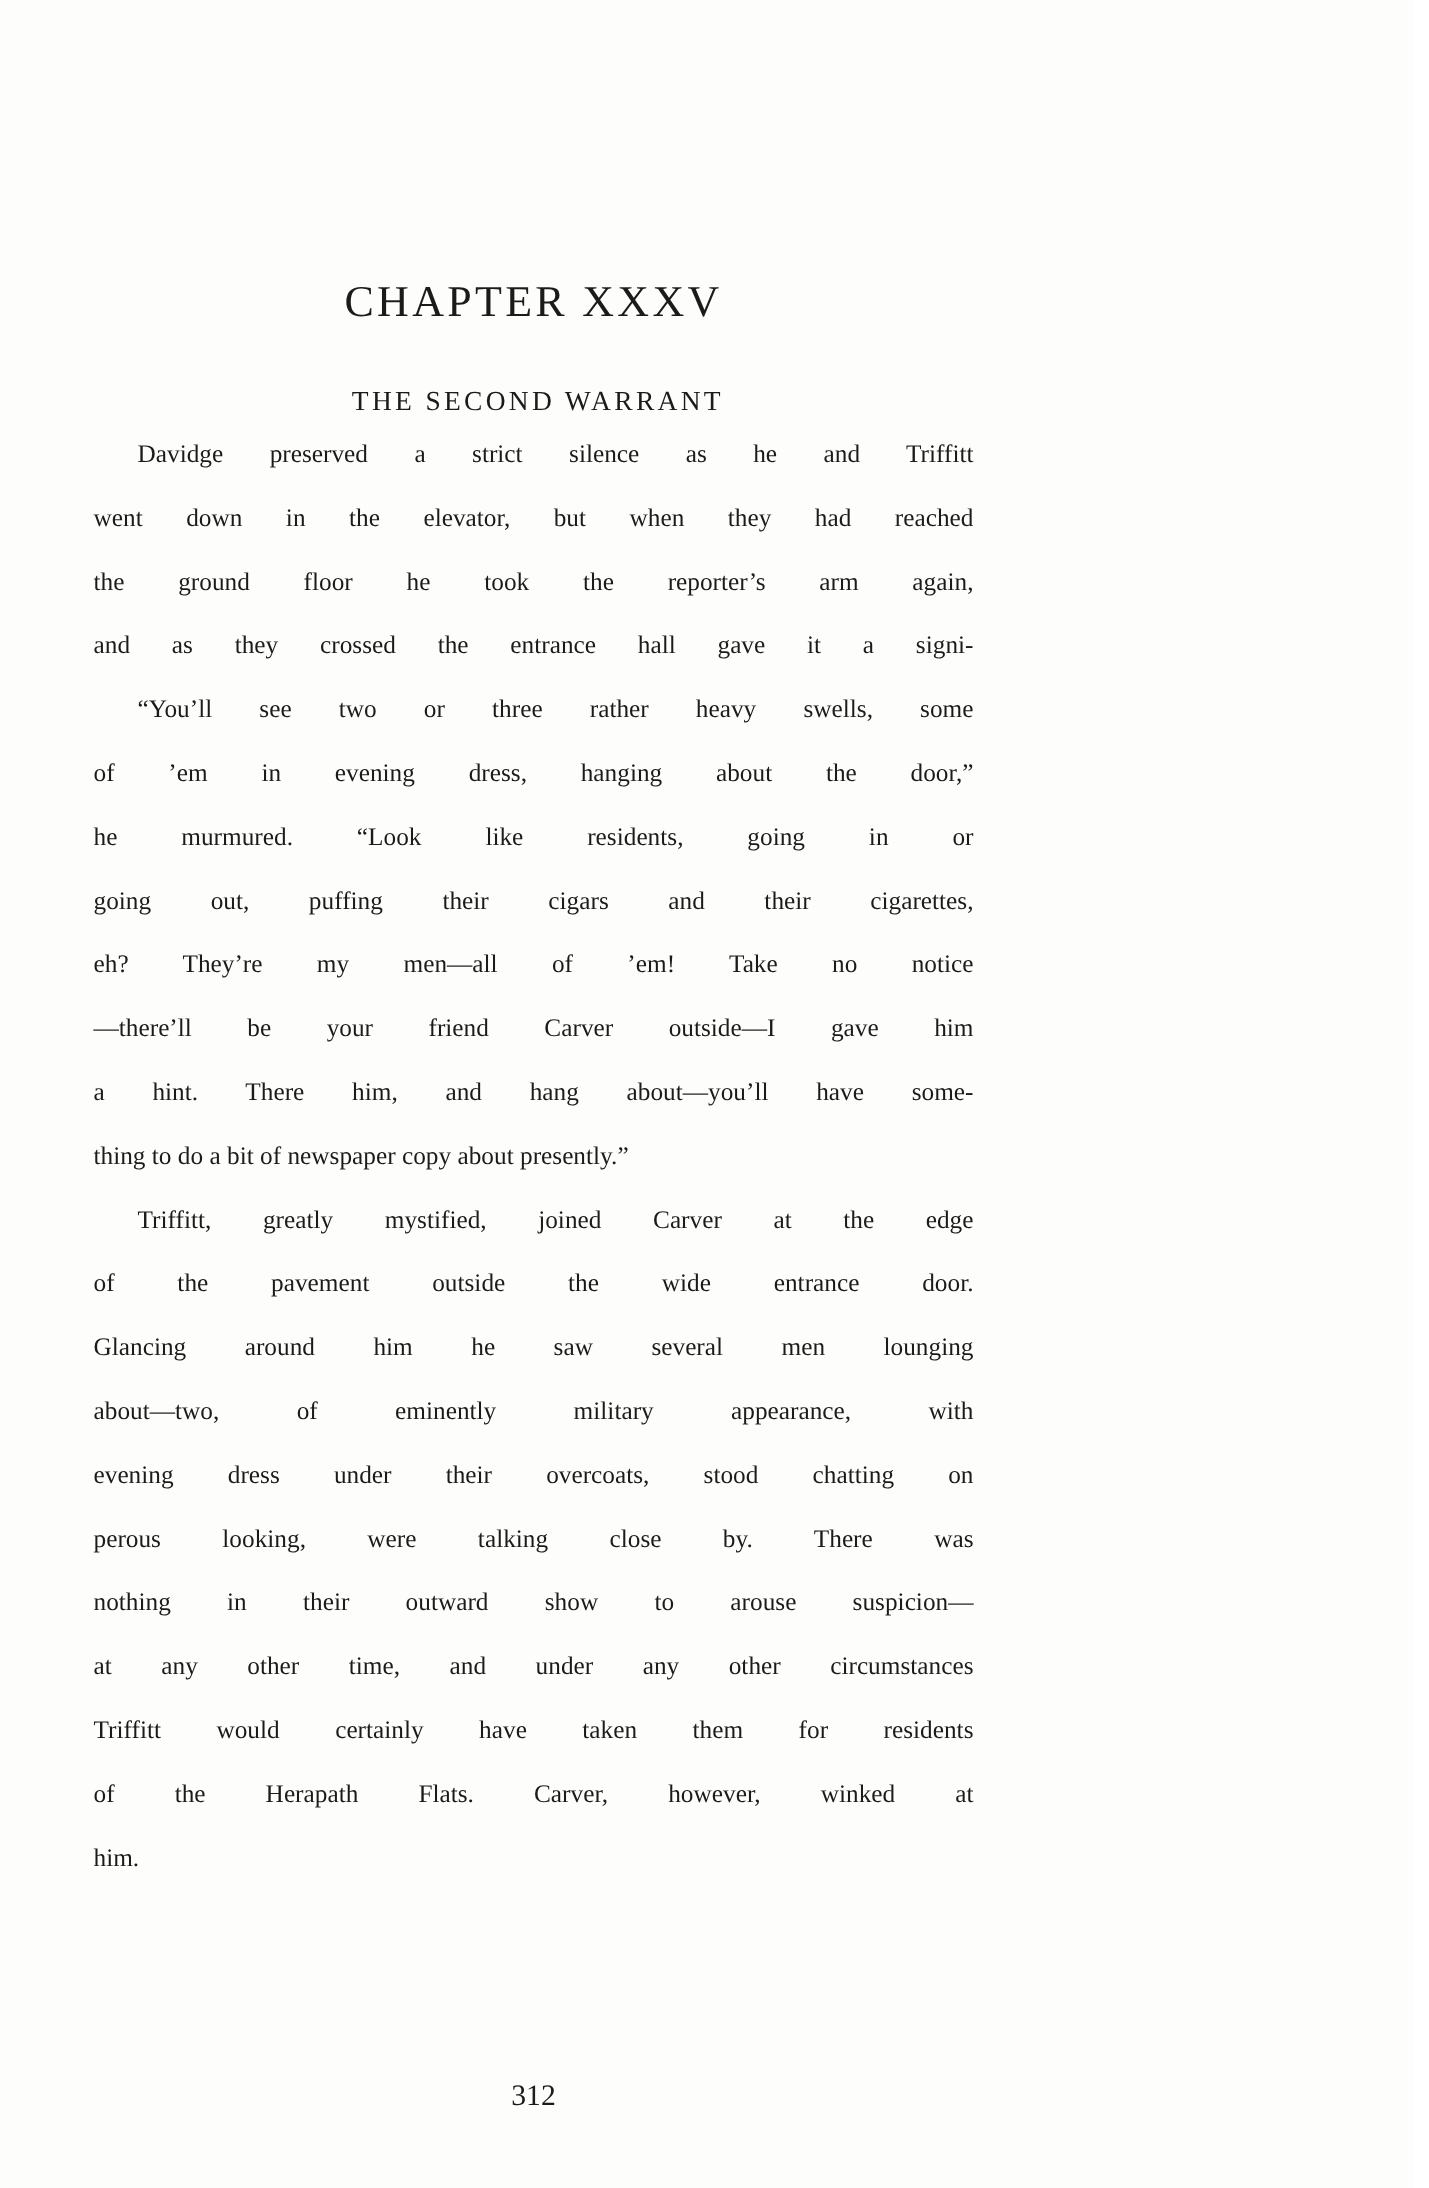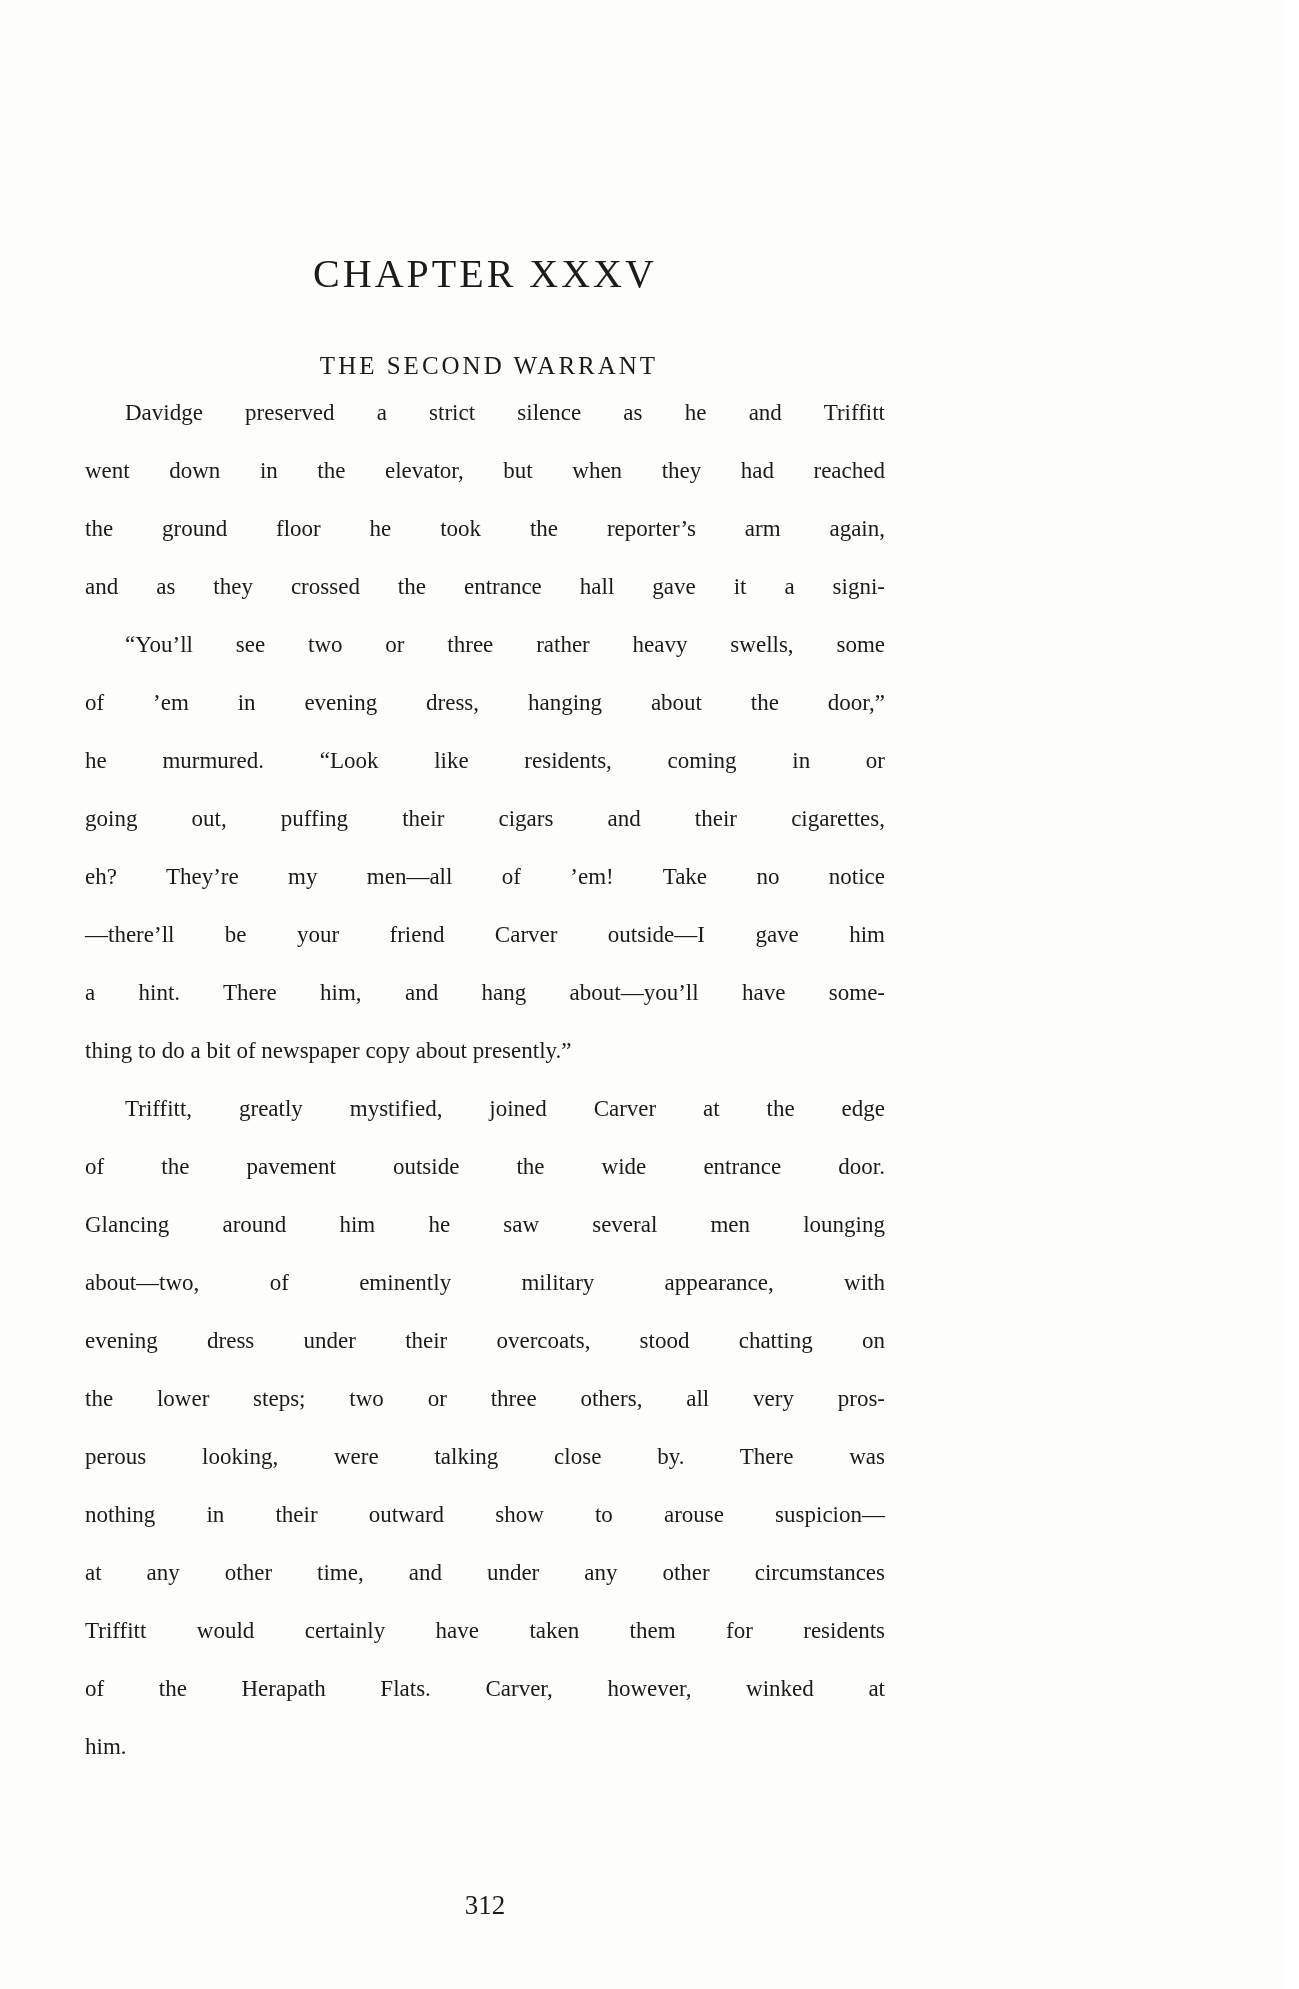--- a/index.html
+++ b/index.html
@@ -77,34 +77,33 @@
   <div class="body-text">
       <div class="paragraph">
         <div class="line first">Davidge preserved a strict silence as he and Triffitt</div>
         <div class="line">went down in the elevator, but when they had reached</div>
         <div class="line">the ground floor he took the reporter’s arm again,</div>
         <div class="line">and as they crossed the entrance hall gave it a signi-</div>
       </div>
       <div class="paragraph">
         <div class="line first">“You’ll see two or three rather heavy swells, some</div>
         <div class="line">of ’em in evening dress, hanging about the door,”</div>
-        <div class="line">he murmured. “Look like residents, coming in or</div>
+        <div class="line">he murmured. “Look like residents, going in or</div>
         <div class="line">going out, puffing their cigars and their cigarettes,</div>
         <div class="line">eh? They’re my men—all of ’em! Take no notice</div>
         <div class="line">—there’ll be your friend Carver outside—I gave him</div>
         <div class="line">a hint. There him, and hang about—you’ll have some-</div>
         <div class="line last">thing to do a bit of newspaper copy about presently.”</div>
       </div>
       <div class="paragraph">
         <div class="line first">Triffitt, greatly mystified, joined Carver at the edge</div>
         <div class="line">of the pavement outside the wide entrance door.</div>
         <div class="line">Glancing around him he saw several men lounging</div>
         <div class="line">about—two, of eminently military appearance, with</div>
         <div class="line">evening dress under their overcoats, stood chatting on</div>
-        <div class="line">the lower steps; two or three others, all very pros-</div>
         <div class="line">perous looking, were talking close by. There was</div>
         <div class="line">nothing in their outward show to arouse suspicion—</div>
         <div class="line">at any other time, and under any other circumstances</div>
         <div class="line">Triffitt would certainly have taken them for residents</div>
         <div class="line">of the Herapath Flats. Carver, however, winked at</div>
         <div class="line last">him.</div>
       </div>
     </div>
   <div class="page-number">312</div>
 </div>

